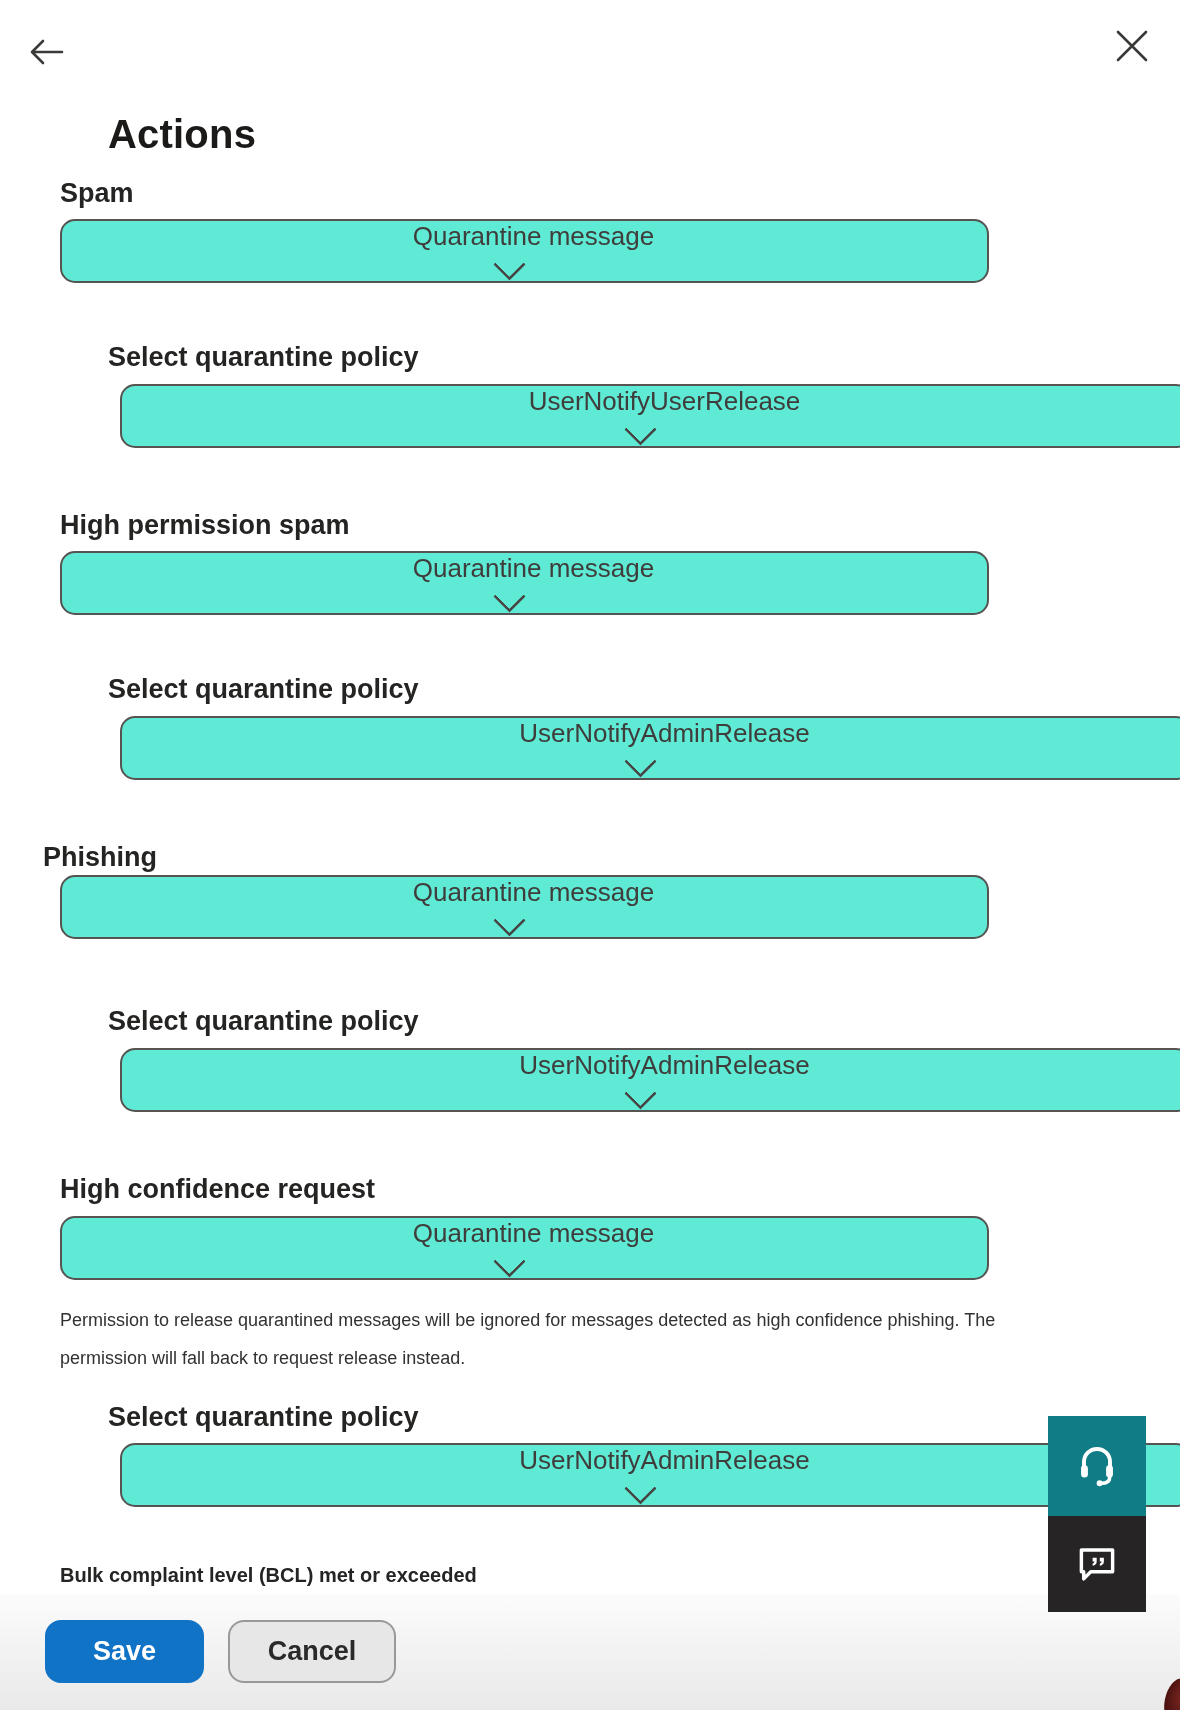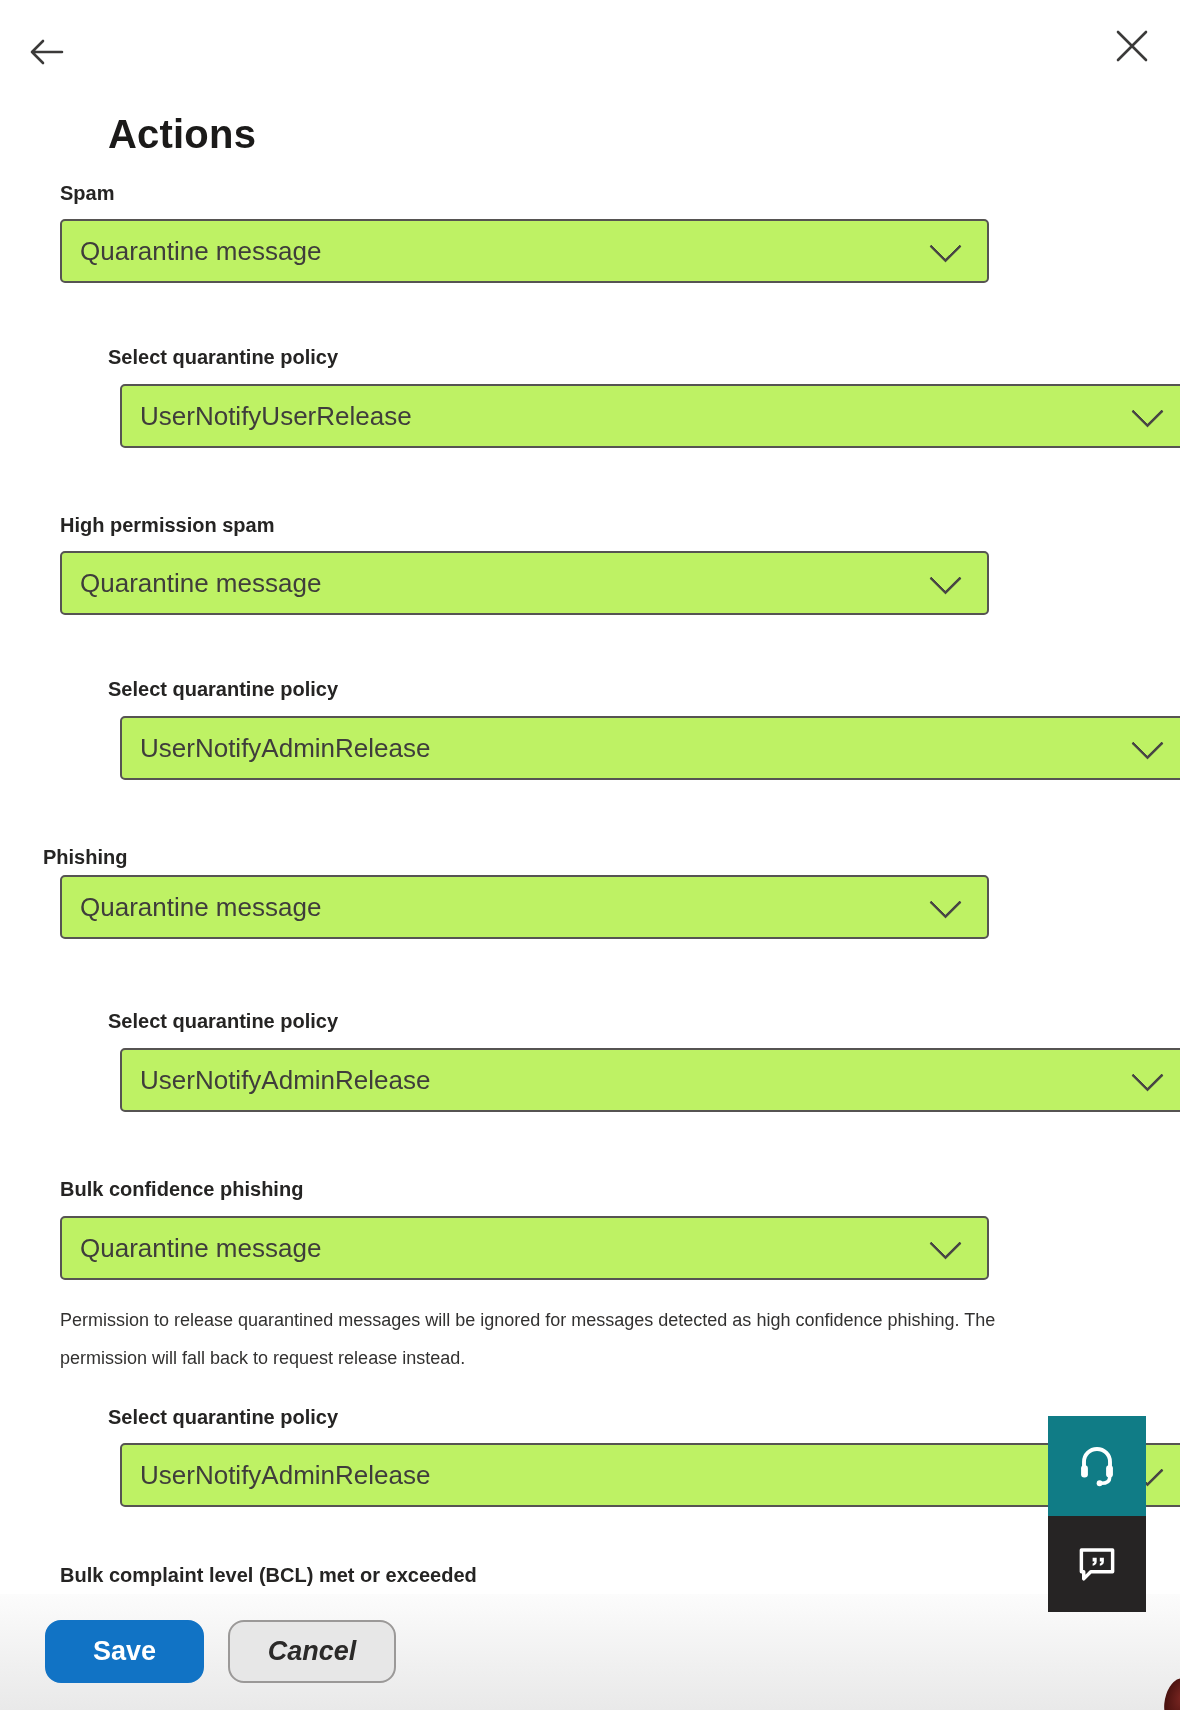--- a/index.html
+++ b/index.html
@@ -13,28 +13,28 @@
   .nav-icon{position:absolute;cursor:pointer;background:none;border:none;padding:0;}
   #back-btn{left:24px;top:32px;width:44px;height:40px;}
   #close-btn{left:1110px;top:24px;width:44px;height:44px;}
   
   .page-title{
     position:absolute;left:60px;top:112px;
     font-size:40px;font-weight:700;color:#1b1a19;letter-spacing:.2px;margin-left:48px;
   }
   
   .sec-label{
-    position:absolute;font-size:20px;font-weight:600;color:#252423;line-height:30px;
+    position:absolute;font-size:27px;font-weight:600;color:#252423;line-height:30px;
   }
   .sub-label{left:108px;}
   
   .dd{
     position:absolute;height:64px;box-sizing:border-box;
-    border:2px solid #565452;border-radius:5px;background:#bef264;
-    display:flex;align-items:center;cursor:pointer;
+    border:2px solid #565452;border-radius:15px;background:#5eead4;
+    display:flex;align-items:center;cursor:pointer;flex-direction:column;
   }
   .dd-main{left:60px;width:929px;}
   .dd-sub{left:120px;width:1071px;}
   .dd-text{
     font-size:26px;color:#3f3d3b;padding-left:18px;white-space:nowrap;
     overflow:hidden;flex:1;
   }
   .chev{
     width:20px;height:20px;margin-right:30px;flex:0 0 auto;position:relative;top:-5px;
     border-right:3px solid #484644;border-bottom:3px solid #484644;
@@ -54,21 +54,21 @@
   .footer{
     position:absolute;left:0;top:1594px;width:1180px;height:116px;
     background:linear-gradient(180deg,#fcfcfc 0%,#f3f3f3 45%,#e9e9e9 100%);
   }
   .btn{
     position:absolute;top:1620px;height:63px;box-sizing:border-box;
     font-family:inherit;font-size:27px;font-weight:600;cursor:pointer;
     border-radius:16px;display:flex;align-items:center;justify-content:center;
   }
   #save-btn{left:45px;width:159px;background:#1173c5;border:2px solid #1173c5;color:#ffffff;}
-  #cancel-btn{left:228px;width:168px;background:#e7e7e7;border:2px solid #9b9998;color:#2b2a29;font-style:italic;}
+  #cancel-btn{left:228px;width:168px;background:#e7e7e7;border:2px solid #9b9998;color:#2b2a29;}
   
   .side-btn{
     position:absolute;left:1048px;width:98px;border:none;cursor:pointer;
     display:flex;align-items:center;justify-content:center;padding:0;
   }
   #help-btn{top:1416px;height:100px;background:#107c86;}
   #feedback-btn{top:1516px;height:96px;background:#262424;}
   
   .corner-artifact{
     position:absolute;right:-9px;bottom:-12px;width:24px;height:44px;
@@ -124,21 +124,21 @@
 <div class="dd dd-main" style="top:875px">
   <span class="dd-text">Quarantine message</span>
   <span class="chev"></span>
 </div>
 <div class="sec-label sub-label" style="top:1006px">Select quarantine policy</div>
 <div class="dd dd-sub" style="top:1048px">
   <span class="dd-text">UserNotifyAdminRelease</span>
   <span class="chev"></span>
 </div>
 
-<div class="sec-label" style="left:60px;top:1174px">Bulk confidence phishing</div>
+<div class="sec-label" style="left:60px;top:1174px">High confidence request</div>
 <div class="dd dd-main" style="top:1216px">
   <span class="dd-text">Quarantine message</span>
   <span class="chev"></span>
 </div>
 <div class="note">Permission to release quarantined messages will be ignored for messages detected as high confidence phishing. The permission will fall back to request release instead.</div>
 <div class="sec-label sub-label" style="top:1402px">Select quarantine policy</div>
 <div class="dd dd-sub" style="top:1443px">
   <span class="dd-text">UserNotifyAdminRelease</span>
   <span class="chev"></span>
 </div>

